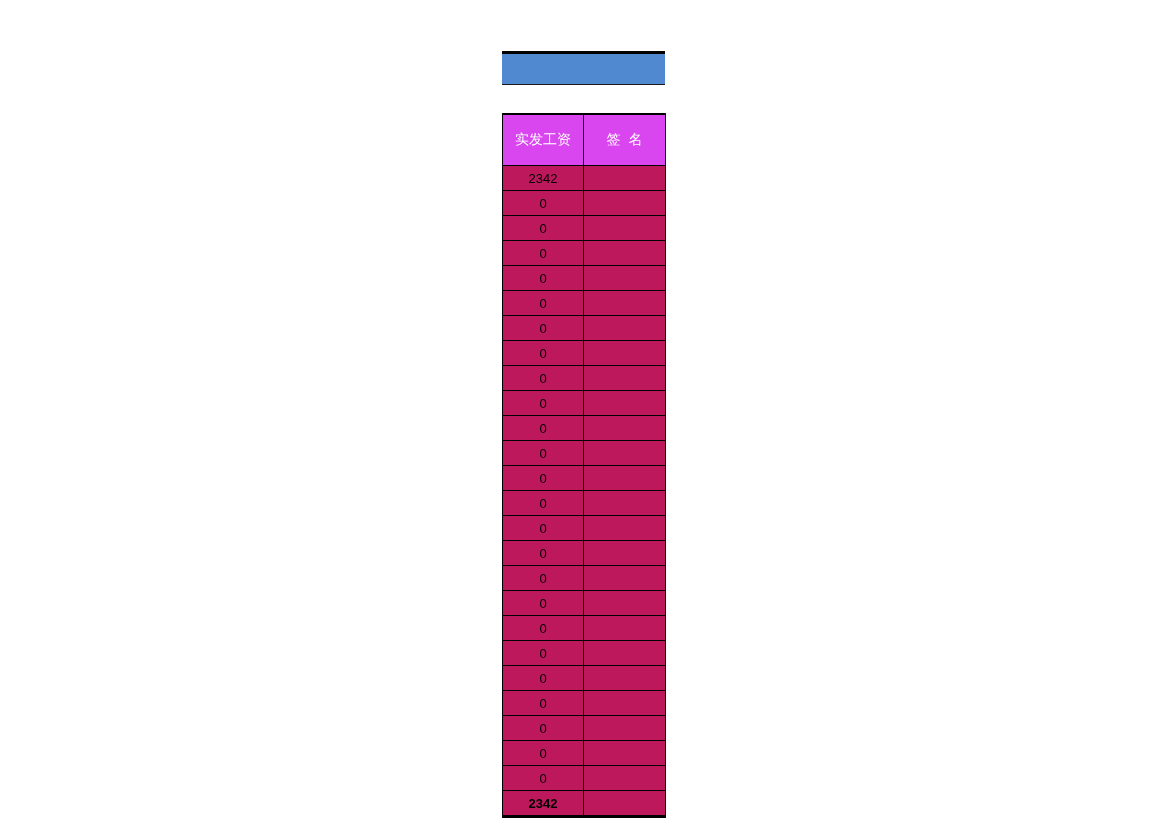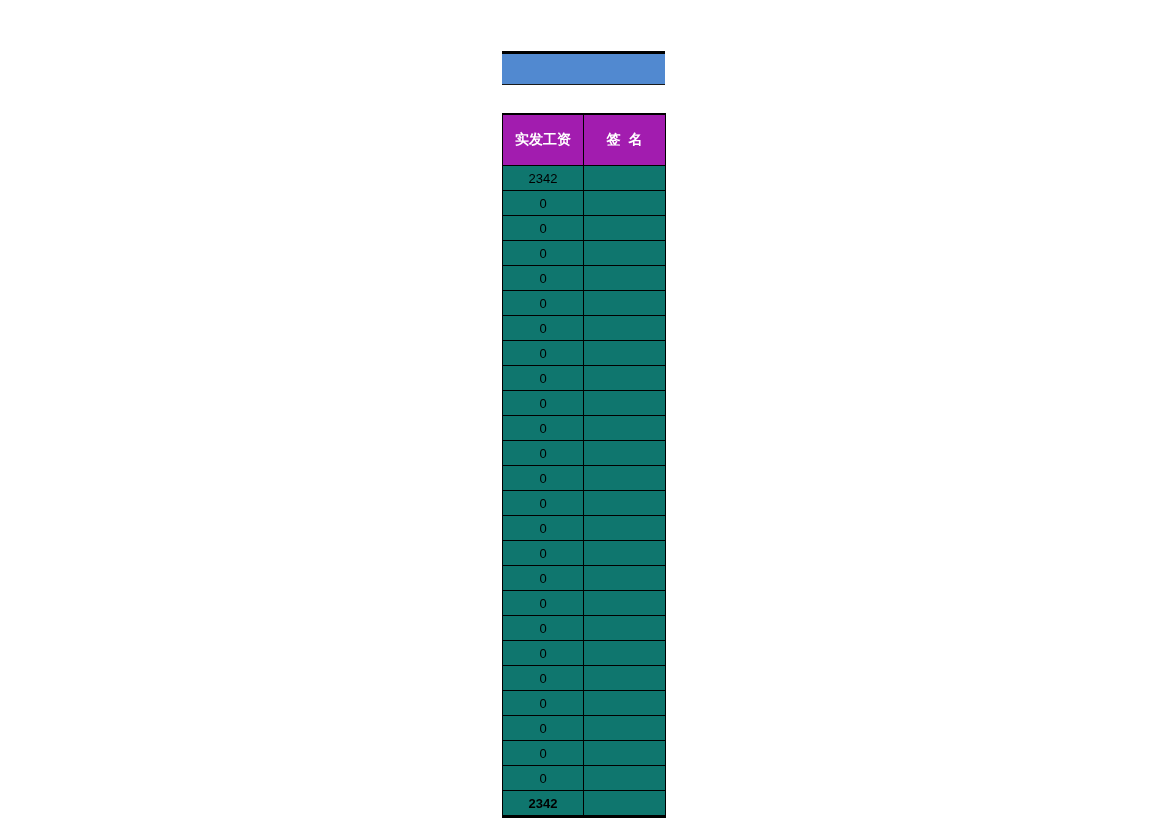--- a/index.html
+++ b/index.html
@@ -51,33 +51,33 @@
 
   #payroll-table th,
   #payroll-table td {
     border: 1px solid #000000;
     padding: 0;
     margin: 0;
   }
 
   #payroll-table thead th {
     height: 50px;
-    background: #a21caf;
+    background: #d946ef;
     color: #ffffff;
     font-size: 14px;
-    font-weight: bold;
+    font-weight: normal;
     text-align: center;
     vertical-align: middle;
     border-top: 2px solid #000000;
     white-space: pre;
   }
 
   #payroll-table tbody td {
     height: 24px;
-    background: #0f766e;
+    background: #be185d;
     color: #000000;
     font-size: 13px;
     text-align: center;
     vertical-align: middle;
     font-weight: normal;
   }
 
   #payroll-table tbody tr.total-row td {
     font-weight: bold;
     border-bottom: 3px solid #000000;

